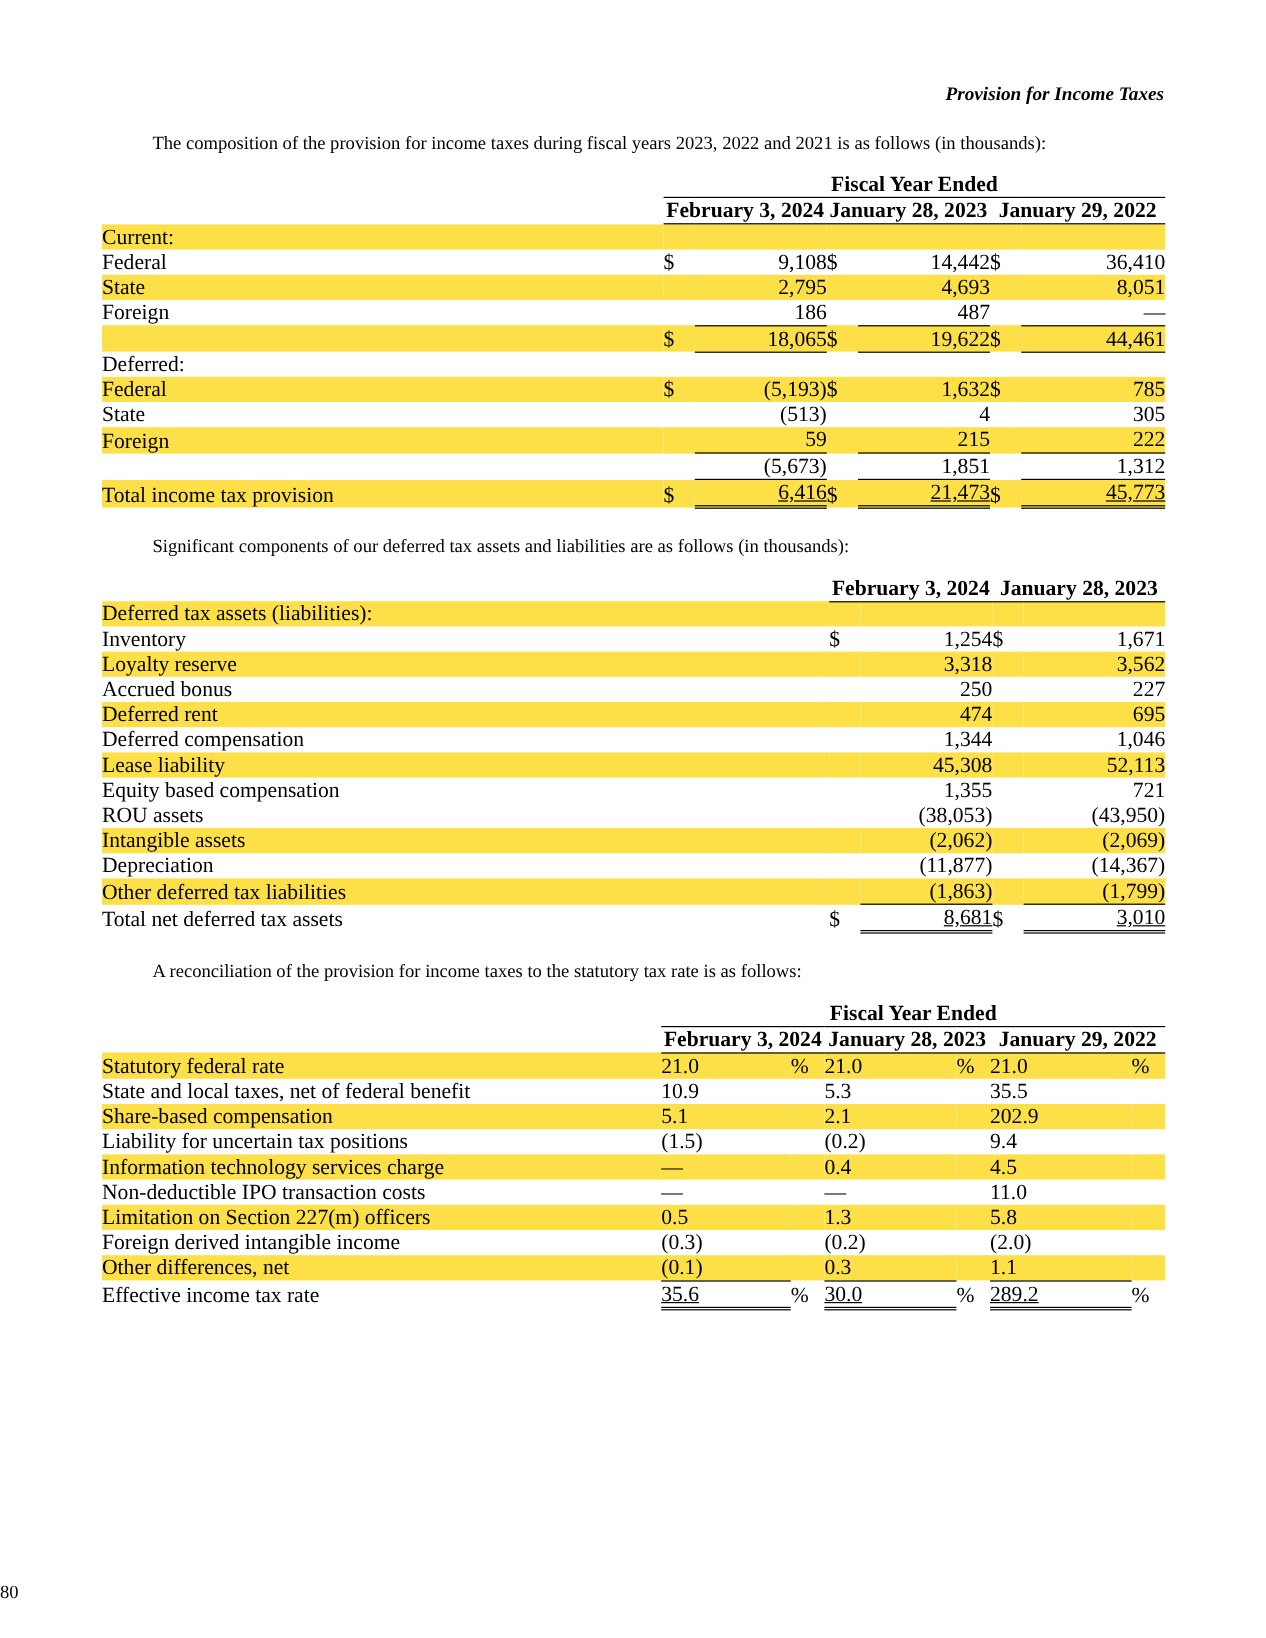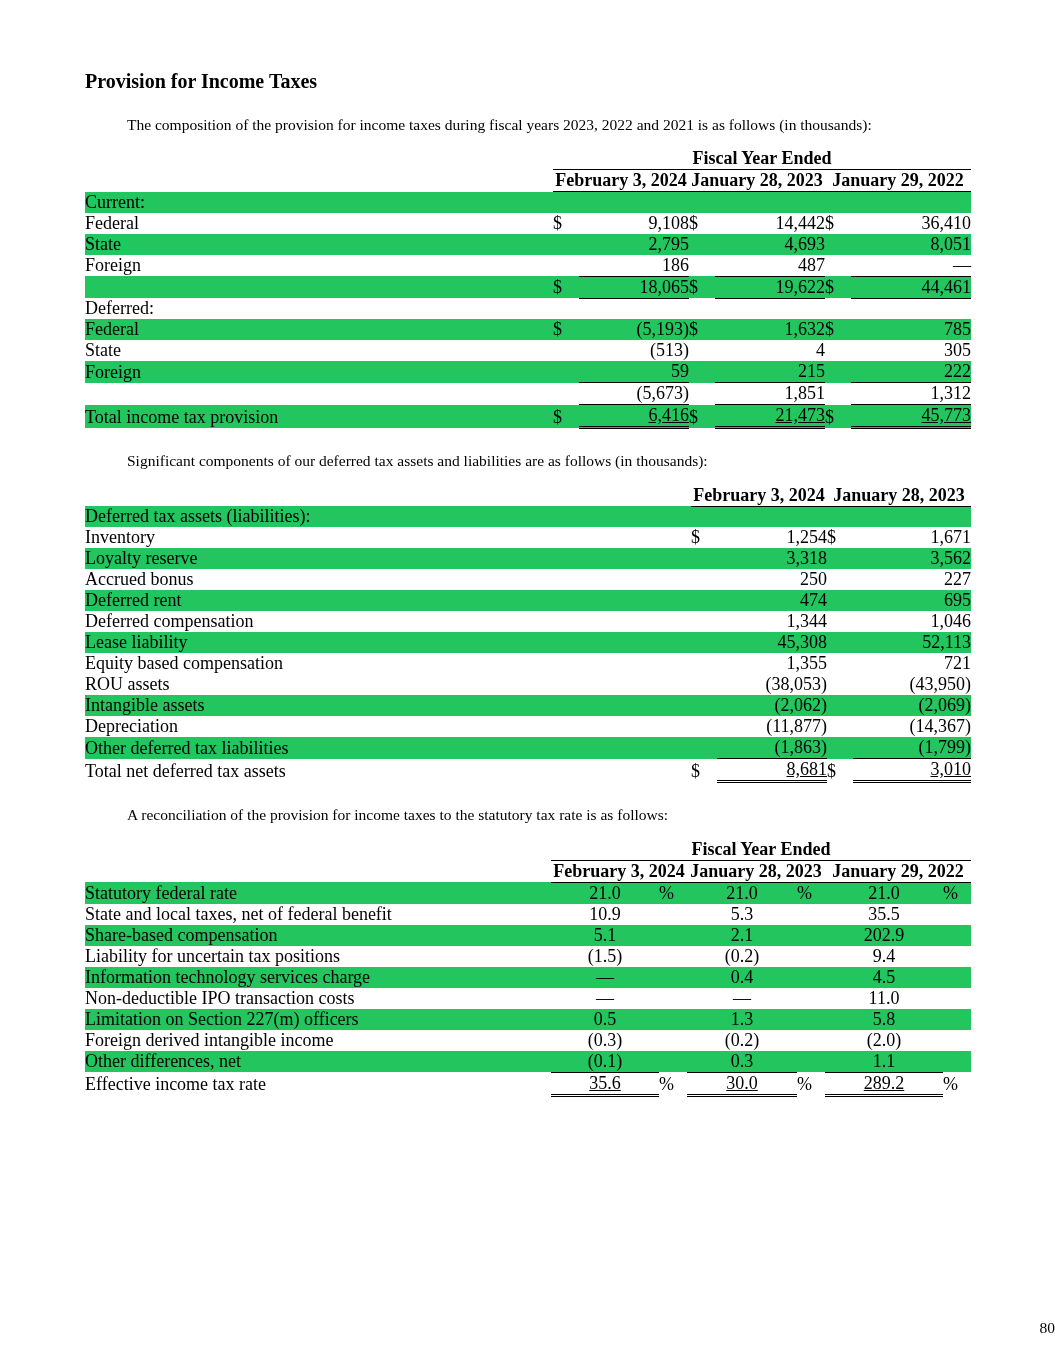--- a/index.html
+++ b/index.html
@@ -16,41 +16,43 @@
   }
   .page {
     width: 1055px;
     min-height: 1365px;
     box-sizing: border-box;
     padding: 60px 85px 20px 85px;
     position: relative;
   }
   .section-title {
     font-weight: bold;
-    font-size: 20px;
+    font-style: italic;
+    font-size: 16px;
     margin: 10px 0 0 0;
+    text-align: right;
   }
   .para {
     font-size: 15.5px;
     text-indent: 42px;
     margin: 22px 0 14px 0;
     line-height: 1.25;
   }
   table.fin {
     border-collapse: collapse;
     width: 886px;
     font-size: 18px;
     table-layout: fixed;
   }
   table.fin td, table.fin th {
     padding: 0;
     vertical-align: bottom;
   }
   .band {
-    background: #22c55e;
+    background: #fde047;
   }
   .rowlabel {
     padding: 3px 0 3px 4px;
     white-space: nowrap;
   }
   .num {
     text-align: right;
     padding: 3px 8px 3px 0;
     white-space: nowrap;
   }
@@ -68,29 +70,29 @@
   .hdr-span {
     text-align: center;
     font-weight: bold;
     padding: 3px 0 4px 0;
   }
   .bb { border-bottom: 1px solid #000; }
   .dbl-bottom {
     border-bottom: 3px double #000;
     text-decoration: underline;
   }
-  .pct { text-align: center; padding: 3px 8px 3px 0; white-space: nowrap; }
+  .pct { text-align: left; padding: 3px 8px 3px 0; white-space: nowrap; }
   .pctsym { text-align: left; padding: 3px 0 3px 2px; white-space: nowrap; width: 22px;}
   .tbl-wrap { margin-top: 6px; }
   .page-number {
     position: absolute;
     bottom: 28px;
     left: 0;
     width: 1055px;
-    text-align: right;
+    text-align: left;
     font-size: 15.5px;
   }
 </style>
 </head>
 <body>
 
 <div class="page">
 
   <div class="section-title">Provision for Income Taxes</div>
 

